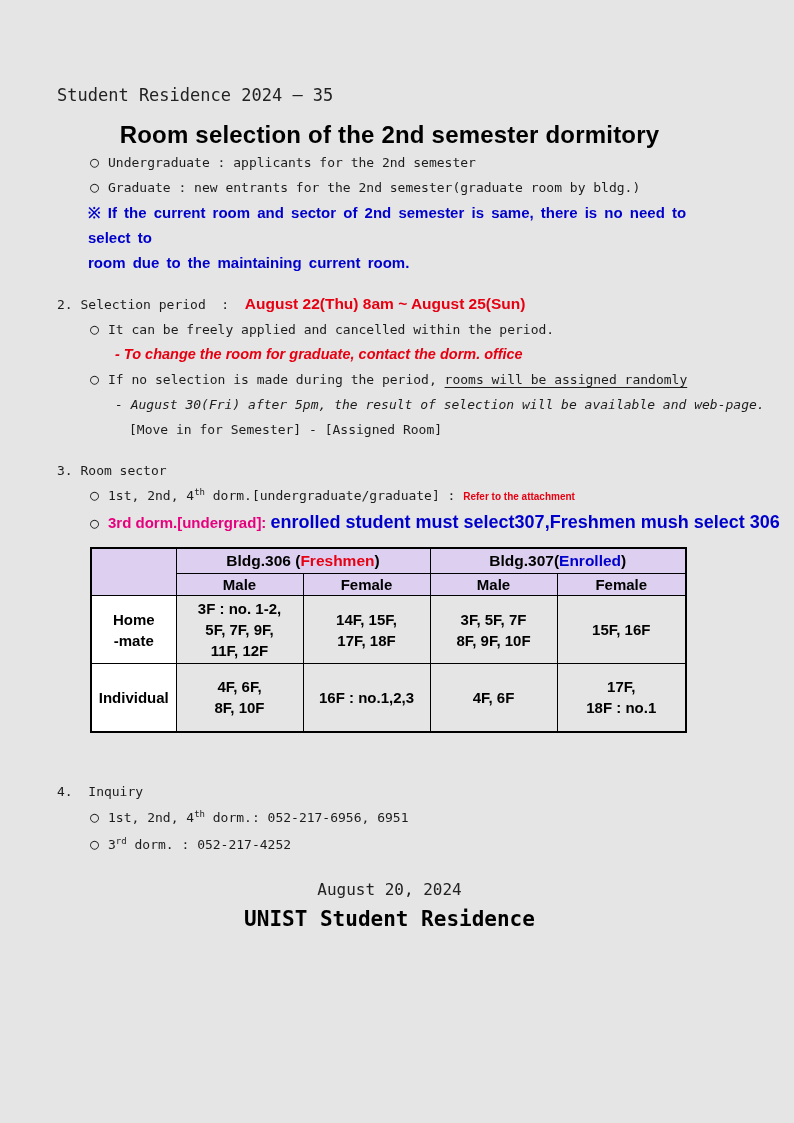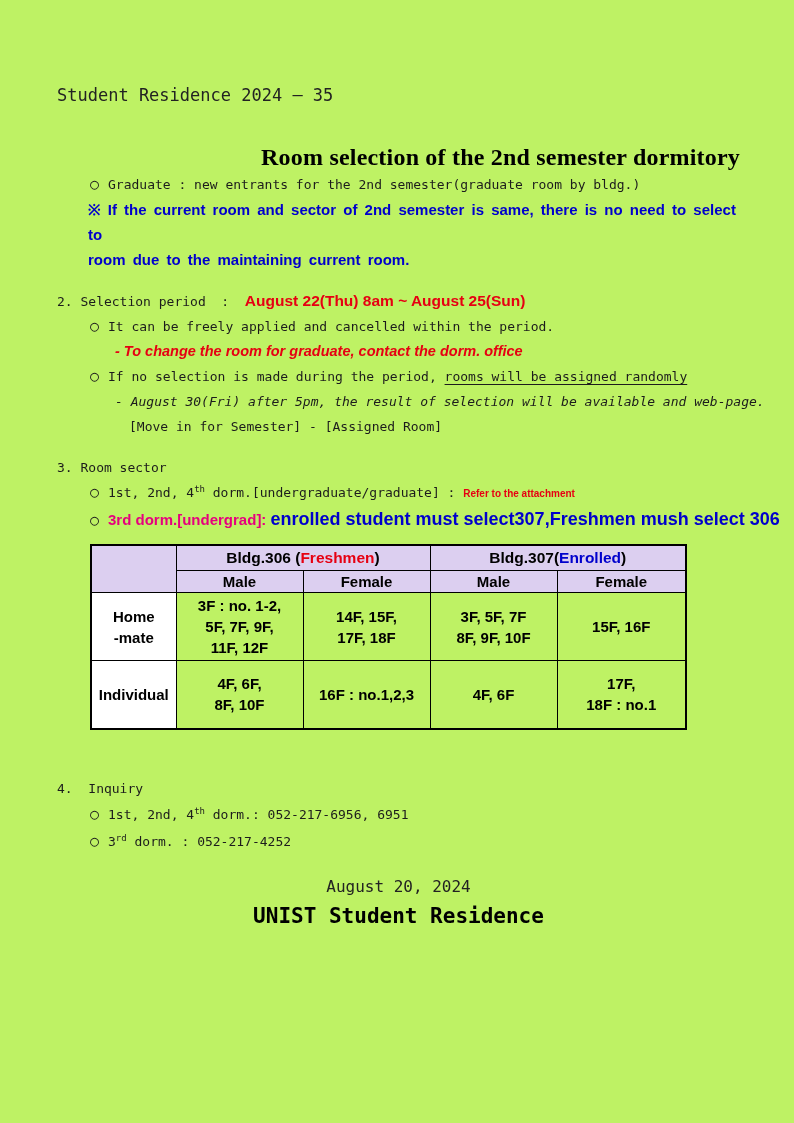--- a/index.html
+++ b/index.html
@@ -1,36 +1,36 @@
 <!DOCTYPE html>
 <html><head>
 <meta charset="utf-8">
 <style>
   * { box-sizing: border-box; margin: 0; padding: 0; }
   html, body { background: #ffffff; }
   .page {
     position: relative;
     width: 794px;
     height: 1123px;
-    background: #bef264;
-    padding: 86px 54px 0 57px;
+    background: #e5e5e5;
+    padding: 86px 72px 0 57px;
     overflow: hidden;
     font-family: "DejaVu Sans Mono", monospace;
     color: #1c1c1c;
   }
   .doc-number {
     font-size: 17px;
     line-height: 18px;
     white-space: pre;
     color: #222;
   }
   .title {
-    margin-top: 38px;
-    text-align: right;
-    font-family: Liberation Serif, serif;
+    margin-top: 16px;
+    text-align: center;
+    font-family: Liberation Sans, sans-serif;
     font-weight: 700;
     font-size: 24px;
     line-height: 30px;
     color: #000;
     letter-spacing: 0.2px;
   }
   .line {
     font-size: 13px;
     line-height: 25px;
     white-space: pre;
@@ -121,20 +121,21 @@
 </style>
 </head>
 <body>
 
 <div class="page">
 
   <div class="doc-number">Student Residence 2024 – 35</div>
 
   <div class="title">Room selection of the 2nd semester dormitory</div>
 
+  <div class="line bullet"><span class="circ">○</span><span>Undergraduate : applicants for the 2nd semester</span></div>
   <div class="line bullet"><span class="circ">○</span><span>Graduate : new entrants for the 2nd semester(graduate room by bldg.)</span></div>
   <div class="note">※ If the current room and sector of 2nd semester  is same, there is no need to select to
 room  due to the maintaining current room.</div>
 
   <div class="line heading mt-s2"><span>2. Selection period  :  </span><span class="gothic-red gothic-red-lg">August 22(Thu) 8am ~ August 25(Sun)</span></div>
   <div class="line bullet"><span class="circ">○</span><span>It can be freely applied and cancelled within the period.</span></div>
   <div class="line dash"><span class="gothic-red">- To change the room for graduate, contact the dorm. office</span></div>
   <div class="line bullet"><span class="circ">○</span><span>If no selection is made during the period, </span><span class="u">rooms will be assigned randomly</span></div>
   <div class="line dash"><span>- August 30(Fri) after 5pm, the result of selection will be available and web-page.</span></div>
   <div class="line bracket">[Move in for Semester] - [Assigned Room]</div>

